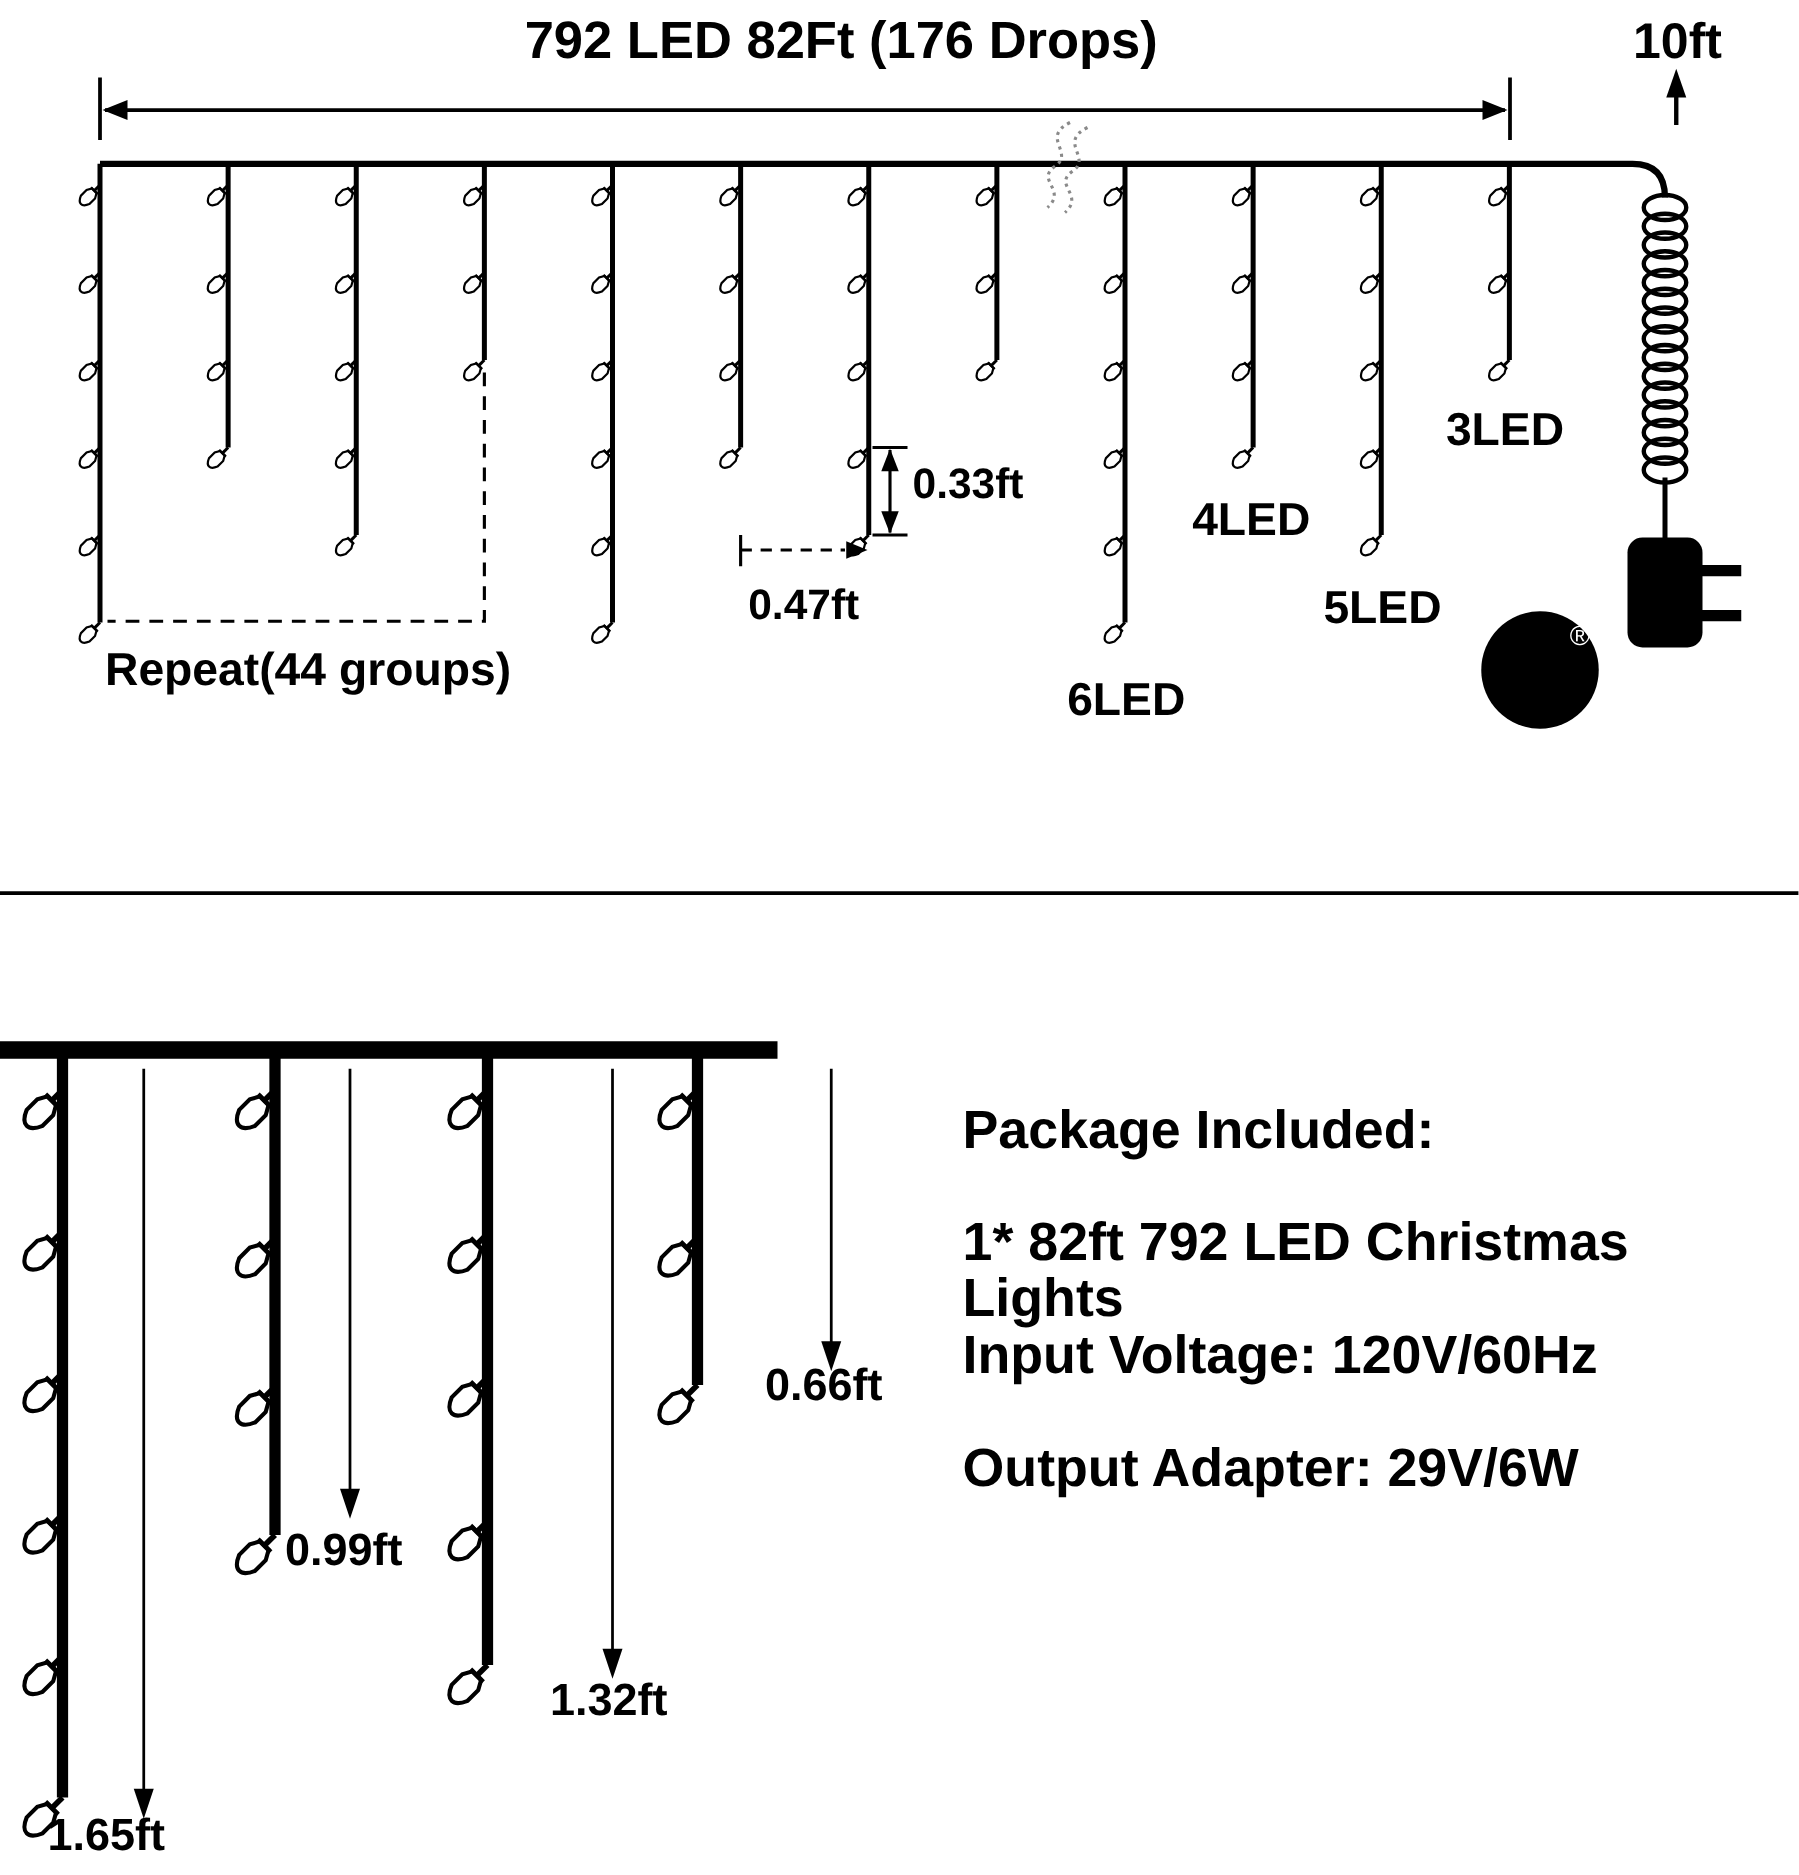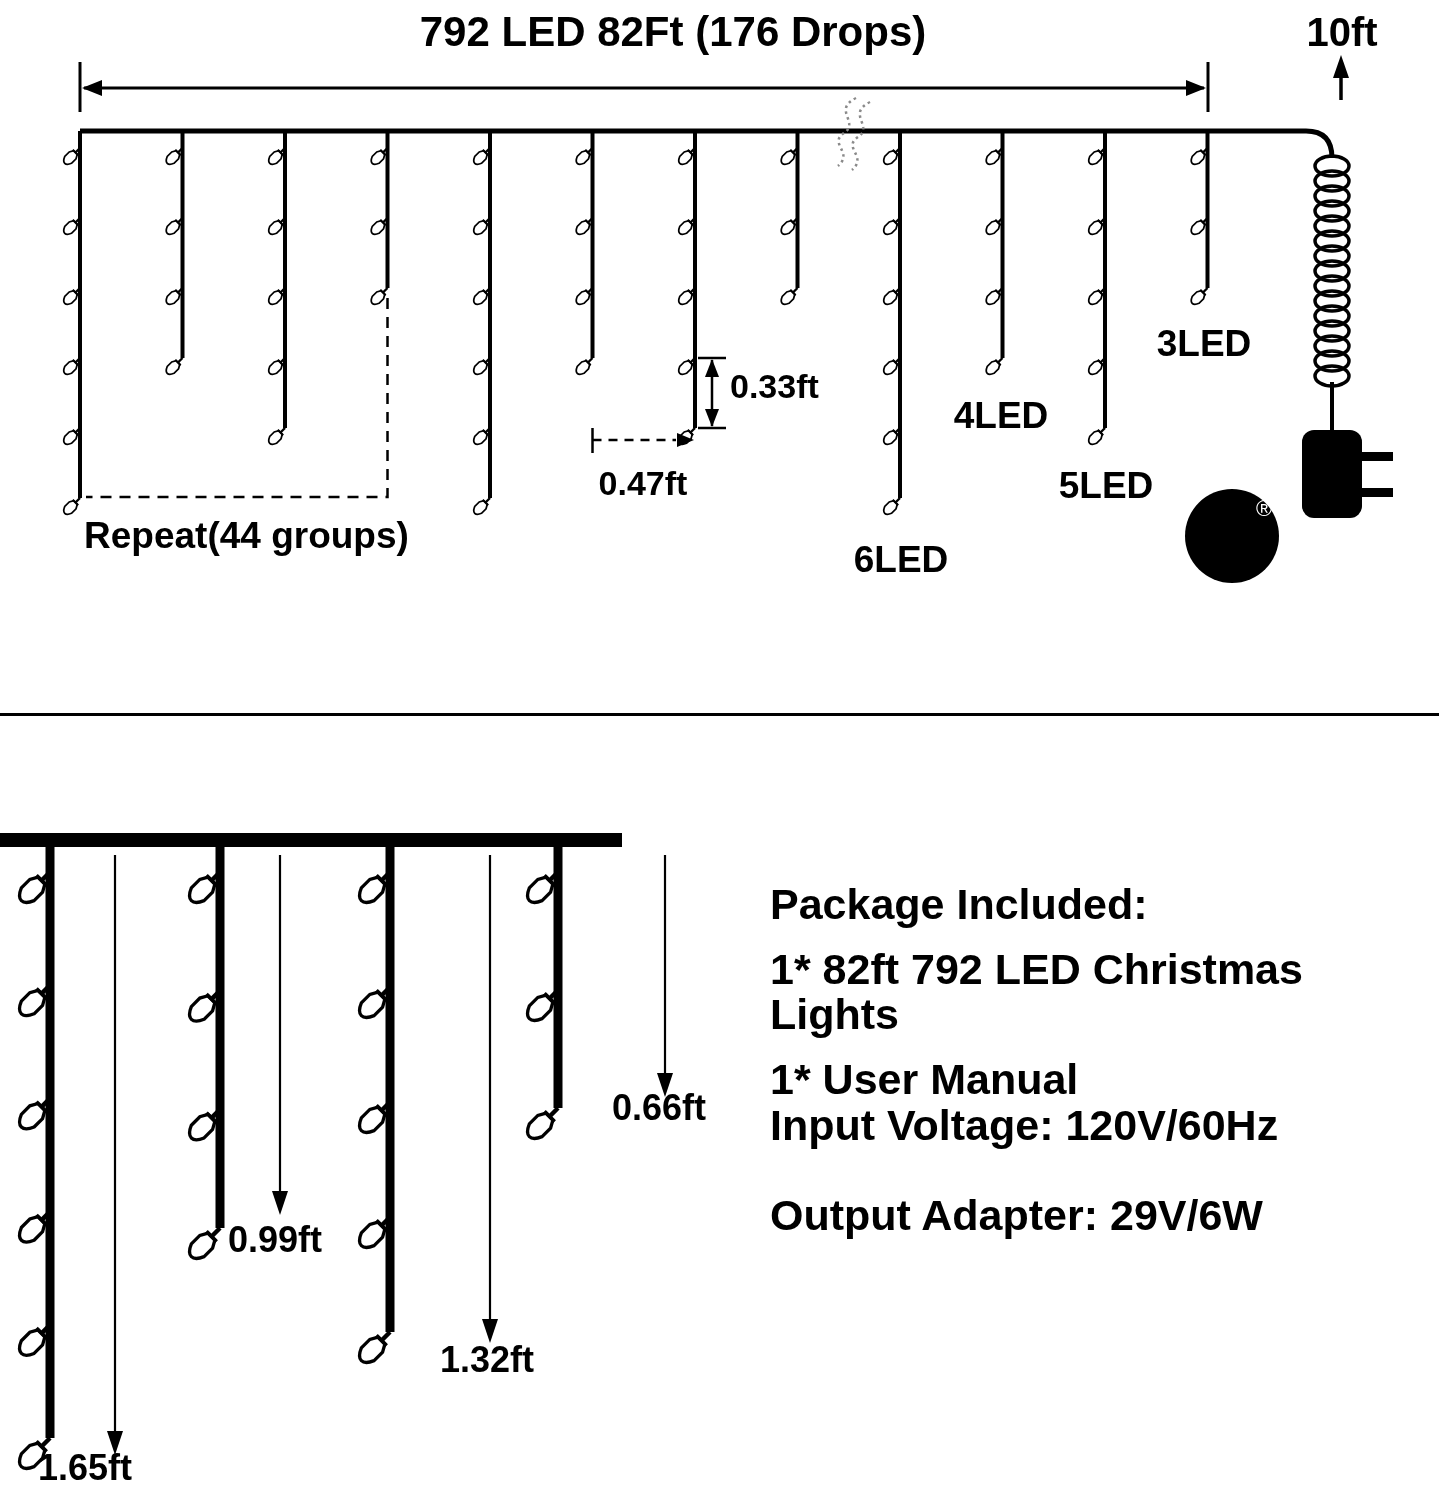--- a/index.html
+++ b/index.html
@@ -9,21 +9,21 @@
     font-family:"Liberation Sans", sans-serif; color:#000;
   }
   .page { position:relative; width:1439px; height:1500px; overflow:hidden; background:#fff; }
   .top-svg { position:absolute; top:0; left:0; }
   .divider { position:absolute; left:0; top:713px; width:1439px; height:3px; background:#000; }
   .bottom-svg { position:absolute; top:760px; left:0; }
   .package {
     position:absolute; left:770px; top:882px; width:665px;
     font-weight:bold; font-size:43px; line-height:1.05;
   }
-  .package .item  { margin-top:20px; }
+  .package .item  { margin-top:45px; }
   .package .volt1 { }
   .package .volt2 { margin-top:45px; }
   text.t {
     font-family:"Liberation Sans", sans-serif;
     font-weight:bold; fill:#000;
   }
 </style>
 </head>
 <body>
 
@@ -237,18 +237,17 @@
 
     <text class="t" x="38" y="720" font-size="36">1.65ft</text>
     <text class="t" x="228" y="492" font-size="36">0.99ft</text>
     <text class="t" x="440" y="612" font-size="36">1.32ft</text>
     <text class="t" x="612" y="360" font-size="36">0.66ft</text>
   </svg>
 
   <div class="package">
     <div>Package Included:</div>
     <div class="item">1* 82ft 792 LED Christmas Lights</div>
-    <div class="item">1* User Manual</div>
     <div class="volt1">Input Voltage: 120V/60Hz</div>
     <div class="volt2">Output Adapter: 29V/6W</div>
   </div>
 
 </div>
 
 </body></html>

